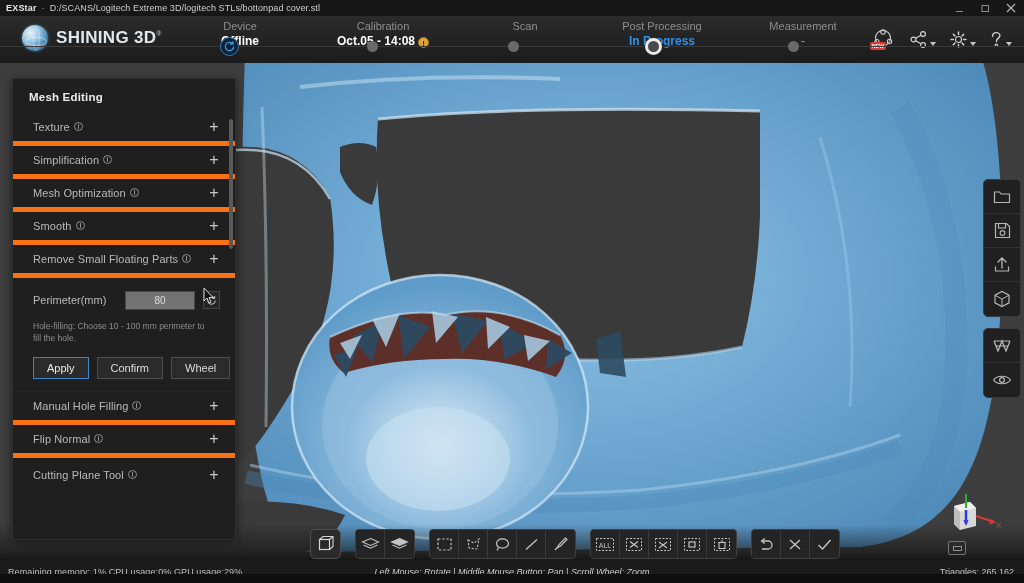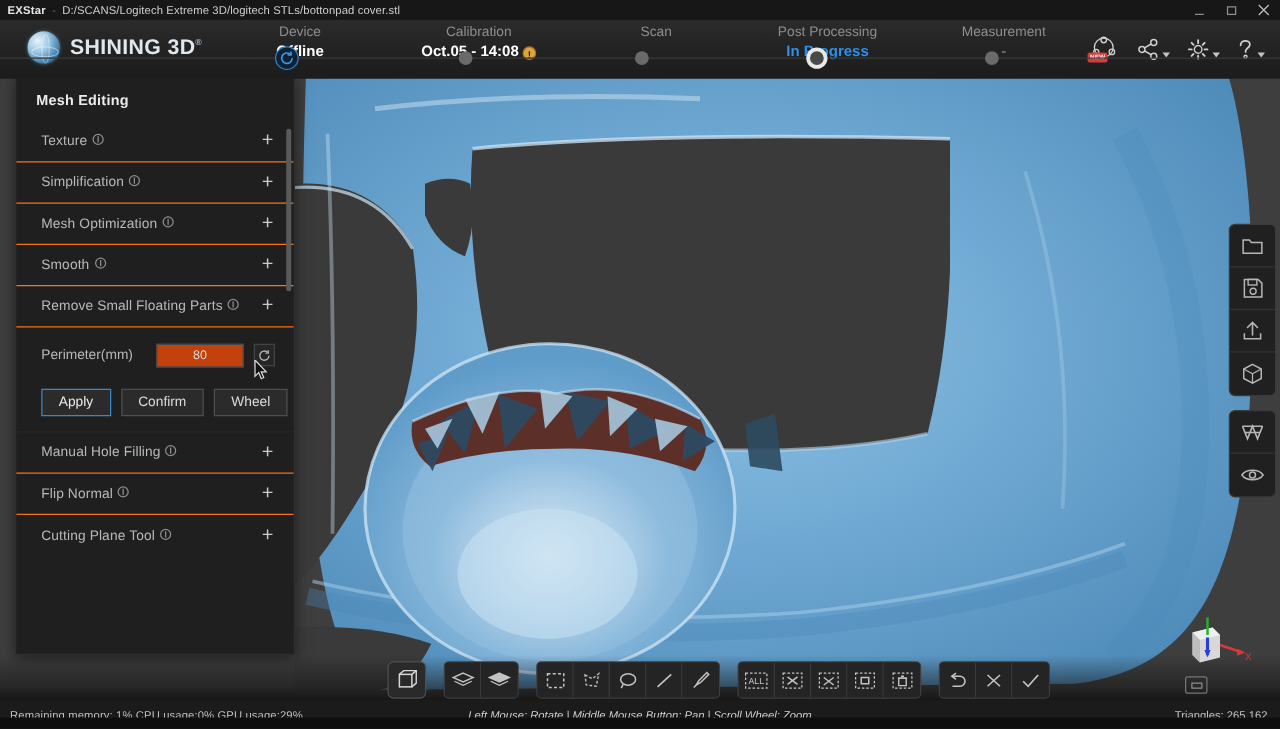--- a/index.html
+++ b/index.html
@@ -94,37 +94,37 @@
   .vp-bg { position: absolute; inset: 0; background: #3e3e3e; }
   .mesh-wrap { position: absolute; inset: 0; }
   .status-gradient {
     position: absolute; left: 0; bottom: 0; width: 1024px; height: 36px;
     background: linear-gradient(180deg, rgba(25,25,25,0) 0%, rgba(20,20,20,.55) 70%, rgba(16,16,16,.85) 100%);
     z-index: 8; pointer-events: none;
   }
 
   
   .panel {
-    position: absolute; left: 12px; top: 62px; width: 224px; height: 462px;
+    position: absolute; left: 12px; top: 78px; width: 224px; height: 462px;
     background: #1f1f1f; border: 1px solid #2e2e2e; z-index: 20;
     box-shadow: 0 2px 10px rgba(0,0,0,.5);
     display: flex; flex-direction: column;
   }
   .panel-title {
     font-size: 11.5px; font-weight: bold; color: #ececec; padding: 12px 0 10px 16px;
     letter-spacing: .2px;
   }
   .panel-scroll { position: relative; flex: 1; overflow: hidden; }
   .scrollbar {
     position: absolute; right: 2px; top: 6px; width: 4px; height: 130px;
     background: #5a5a5a; border-radius: 2px; z-index: 5;
   }
   .row {
     height: 33px; display: flex; align-items: center; padding: 0 14px 0 20px;
-    border-bottom: 1px solid #f97316;
+    border-bottom: 5px solid #f97316;
   }
   .row-label { font-size: 11px; color: #b9b9b9; letter-spacing: .1px; }
   .row.strong .row-label { color: #ececec; font-weight: bold; }
   .info-ico {
     display: inline-block; width: 9px; height: 9px; border: 1px solid #8e8e8e; border-radius: 50%;
     margin-left: 4px; position: relative; vertical-align: 0px;
   }
   .info-ico:after {
     content:""; position: absolute; left: 3px; top: 1px; width: 1px; height: 5px; background: #8e8e8e;
   }
@@ -134,21 +134,21 @@
   }
   .expanded { padding: 8px 14px 12px 20px; border-bottom: 1px solid #272727; }
   .field-row { display: flex; align-items: center; height: 28px; }
   .field-label { font-size: 11px; color: #b9b9b9; width: 92px; }
   .select {
     width: 78px; height: 19px; background: #2c2c2c; border: 1px solid #474747;
     display: flex; align-items: center; padding: 0 5px; color: #d3d3d3; font-size: 9.5px;
   }
   .select .chev { margin-left: auto; font-size: 8px; color: #bdbdbd; }
   .numinput {
-    width: 70px; height: 19px; background: #c2410c; border: 1px solid #474747;
+    width: 70px; height: 19px; background: #737373; border: 1px solid #474747;
     color: #dcdcdc; font-size: 10px; display: flex; align-items: center; justify-content: center;
   }
   .reset-btn {
     width: 17px; height: 18px; margin-left: 8px; border: 1px solid #434343; background: #262626;
     display: flex; align-items: center; justify-content: center; color: #b5b5b5;
   }
   .hint { font-size: 8.5px; color: #8d8d8d; line-height: 12px; margin-top: 6px; width: 180px; }
   .btn-row { display: flex; gap: 8px; margin-top: 13px; }
   .btn {
     height: 22px; padding: 0 13px; font-size: 11px; color: #dcdcdc;
@@ -430,20 +430,21 @@
         <div class="field-row">
           <span class="field-label">Perimeter(mm)</span>
           <div class="numinput">80</div>
           <div class="reset-btn">
             <svg width="11" height="11" viewBox="0 0 12 12">
               <path d="M10 6a4 4 0 1 1-1.2-2.85" fill="none" stroke="#b5b5b5" stroke-width="1.2"></path>
               <path d="M9.4 1.2v2.6H6.9" fill="none" stroke="#b5b5b5" stroke-width="1.2"></path>
             </svg>
           </div>
         </div>
+        <div class="hint">Hole-filling:  Choose 10 - 100 mm perimeter to fill the hole.</div>
         <div class="btn-row">
           <div class="btn primary">Apply</div>
           <div class="btn">Confirm</div>
           <div class="btn">Wheel</div>
         </div>
       </div>
 
       <div class="row">
         <span class="row-label"><span>Manual Hole Filling</span><span class="info-ico"></span></span>
         <span class="plus">+</span>

